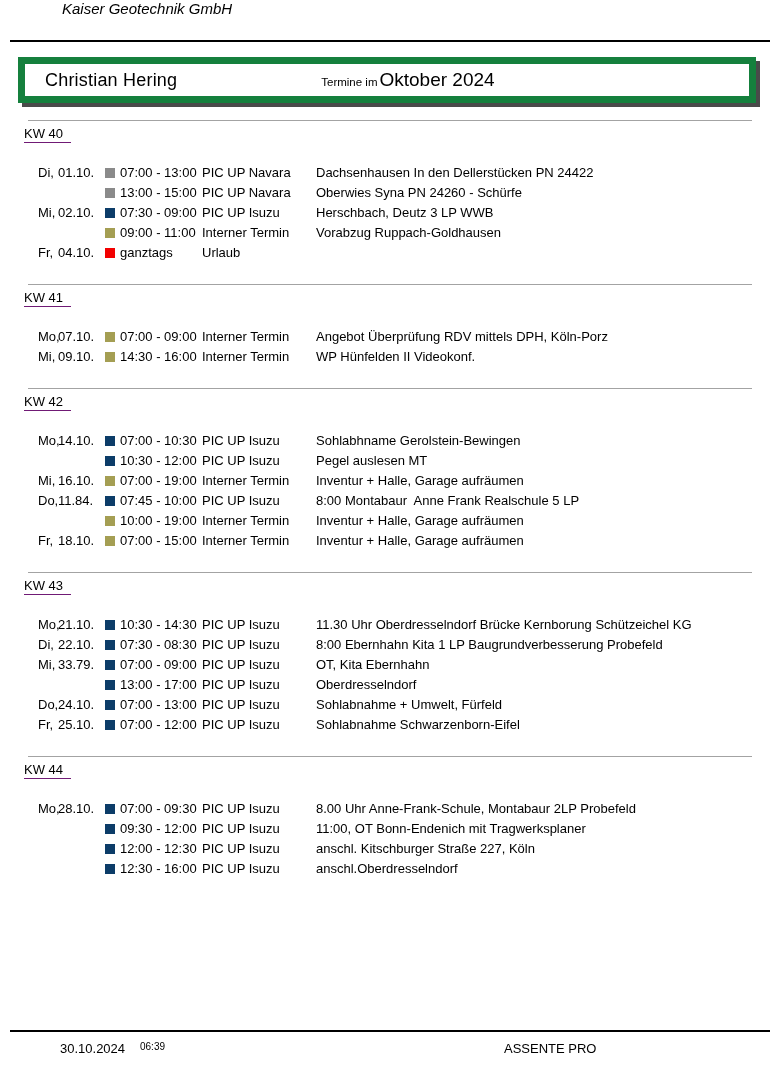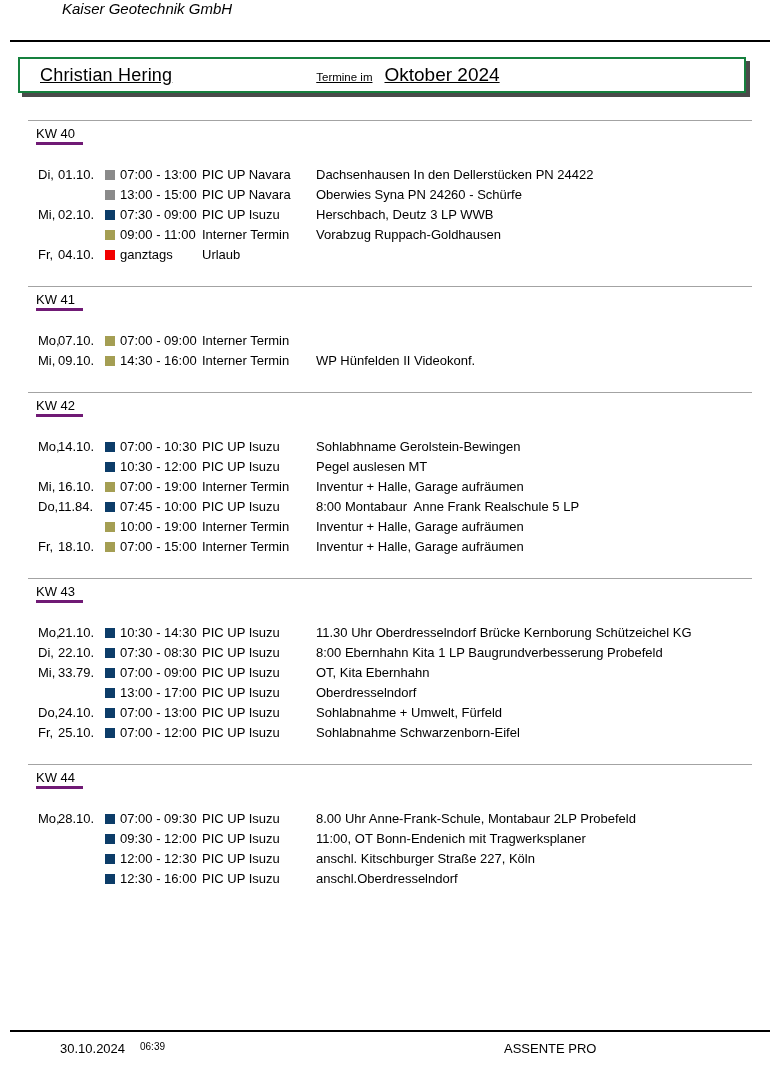--- a/index.html
+++ b/index.html
@@ -14,51 +14,51 @@
     position: absolute; left: 62px; top: 0;
     font-size: 15px; white-space: pre; font-style: italic;
   }
   .top-rule {
     position: absolute; left: 10px; top: 40px;
     width: 760px; height: 2px; background: #000;
   }
   .title-box {
     position: absolute; left: 18px; top: 57px;
     width: 724px; height: 32px;
-    border: 2px solid #15803d;
+    border: 7px solid #15803d;
     background: #fff;
     box-shadow: 4px 4px 0 #4a4a4a;
-    display: flex; align-items: baseline; text-decoration: underline;
+    display: flex; align-items: baseline;
   }
   .title-box .name {
     margin-left: 20px; margin-top: 6px;
     font-size: 18px; letter-spacing: 0.2px;
     align-self: flex-start;
   }
   .title-box .prefix {
     margin-left: 144px; margin-top: 12px;
     font-size: 11.5px;
     align-self: flex-start;
   }
   .title-box .month {
-    margin-left: 12px; margin-top: 5px;
+    margin-left: 2px; margin-top: 5px;
     font-size: 19px;
     align-self: flex-start;
   }
   .weeks { position: absolute; left: 0; top: 120px; width: 780px; }
   .week { margin: 0; }
   .sep {
     height: 1px; background: #a3a3a3;
     margin: 0 28px 0 28px;
   }
   .kw {
     display: inline-block;
-    margin: 5px 0 0 36px;
+    margin: 5px 0 0 24px;
     font-size: 13px;
-    border-bottom: 3px solid #701a75;
+    border-bottom: 1px solid #701a75;
     padding: 0 8px 1px 0;
   }
   .rows { margin-top: 20px; margin-bottom: 21px; padding-left: 8px; }
   .row {
     position: relative; height: 20px;
     font-size: 13px; white-space: pre;
   }
   .cell { position: absolute; top: 2px; }
   .c-day  { left: 30px;  width: 20px; }
   .c-date { left: 50px;  width: 46px; }
@@ -145,20 +145,21 @@
   <div class="week">
     <div class="sep"></div>
     <div class="kw">KW 41</div>
     <div class="rows">
   <div class="row">
     <span class="cell c-day">Mo,</span>
     <span class="cell c-date">07.10.</span>
     <span class="swatch" style="background: rgb(164, 158, 83);"></span>
     <span class="cell c-time">07:00 - 09:00</span>
     <span class="cell c-cat">Interner Termin</span>
+    <span class="cell c-text">Angebot Überprüfung RDV mittels DPH, Köln-Porz</span>
   </div>
 
   <div class="row">
     <span class="cell c-day">Mi,</span>
     <span class="cell c-date">09.10.</span>
     <span class="swatch" style="background: rgb(164, 158, 83);"></span>
     <span class="cell c-time">14:30 - 16:00</span>
     <span class="cell c-cat">Interner Termin</span>
     <span class="cell c-text">WP Hünfelden II Videokonf.</span>
   </div>

